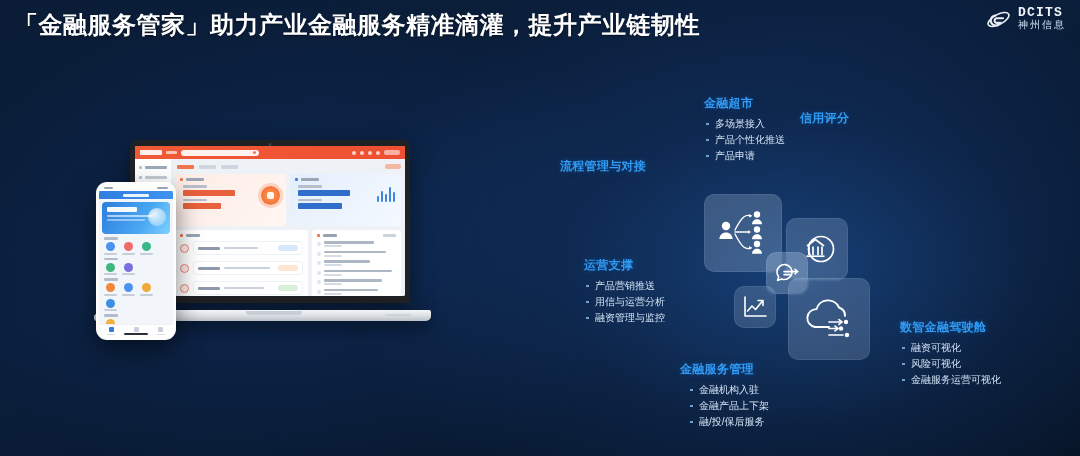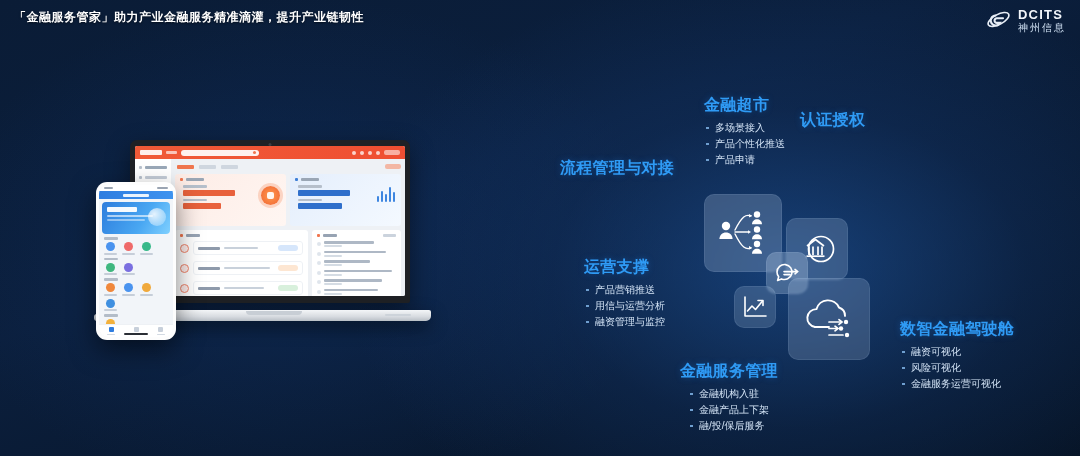--- a/index.html
+++ b/index.html
@@ -14,25 +14,25 @@
     background:
       radial-gradient(620px 420px at 790px 268px, rgba(34,96,178,0.55) 0%, rgba(22,62,122,0.30) 38%, rgba(10,30,62,0.0) 72%),
       radial-gradient(520px 360px at 300px 250px, rgba(16,48,98,0.55) 0%, rgba(9,26,54,0.0) 70%),
       linear-gradient(160deg,#0a1c36 0%,#0b1f3d 40%,#061222 100%);
     overflow:hidden;
   }
   
   #header { position:absolute; left:0; top:0; width:1080px; height:47px; }
   #title {
     position:absolute; left:14px; top:9px;
-    font-size:12px; font-weight:bold; color:#ffffff;
+    font-size:24px; font-weight:bold; color:#ffffff;
     letter-spacing:0.5px; white-space:nowrap;
     text-shadow:0 1px 2px rgba(0,0,0,.5);
   }
-  #logo { position:absolute; right:14px; top:6px; display:flex; align-items:flex-end; gap:6px; }
+  #logo { position:absolute; right:14px; top:6px; display:flex; align-items:flex-start; gap:6px;font-family:Liberation Mono, monospace; }
   #logo .mark { width:27px; height:27px; }
   #logo .txt { display:flex; flex-direction:column; line-height:1; }
   #logo .en { font-size:13px; font-weight:bold; color:#f2f6fb; letter-spacing:1.2px; }
   #logo .cn { font-size:10px; color:#cfe0f2; letter-spacing:2.0px; margin-top:2px; }
 
   
   #devices { position:absolute; left:96px; top:140px; width:360px; height:200px; }
   #laptop { position:absolute; left:20px; top:0px; width:315px; height:180px; }
   #lid {
     position:absolute; left:14px; top:0; width:280px; height:163px;
@@ -167,21 +167,21 @@
   .tile svg { display:block; }
   #tile-people { left:4px;  top:4px;  width:78px; height:78px; background:rgba(208,228,250,.22); }
   #tile-bank   { left:86px; top:28px; width:62px; height:62px; background:rgba(205,226,250,.20); }
   #tile-hand   { left:66px; top:62px; width:42px; height:42px; background:rgba(214,232,252,.26); }
   #tile-chart  { left:34px; top:96px; width:42px; height:42px; background:rgba(205,226,250,.18); }
   #tile-cloud  { left:88px; top:88px; width:82px; height:82px; background:rgba(200,222,250,.20); }
 
   
   .block { position:absolute; }
   .block h3 {
-    font-size:16px; font-weight:bold; color:#2f9bf5;
+    font-size:12px; font-weight:bold; color:#2f9bf5;
     margin:0 0 4px 0; white-space:nowrap; letter-spacing:.3px;
     text-shadow:0 0 6px rgba(28,120,220,.35);
   }
   .block ul { list-style:none; }
   .block li {
     font-size:10px; color:#d4e4f6; line-height:1.62; white-space:nowrap;
     position:relative; padding-left:11px;
   }
   .block li:before {
     content:""; position:absolute; left:2px; top:6.5px;
@@ -573,21 +573,21 @@
   <div class="block" id="b-market">
     <h3>金融超市</h3>
     <ul>
       <li>多场景接入</li>
       <li>产品个性化推送</li>
       <li>产品申请</li>
     </ul>
   </div>
 
   <div class="block" id="b-risk">
-    <h3>认证授权</h3>
+    <h3>信用评分</h3>
   </div>
 
   <div class="block" id="b-process">
     <h3>流程管理与对接</h3>
   </div>
 
 
   <div class="block" id="b-ops">
     <h3>运营支撑</h3>
     <ul>

